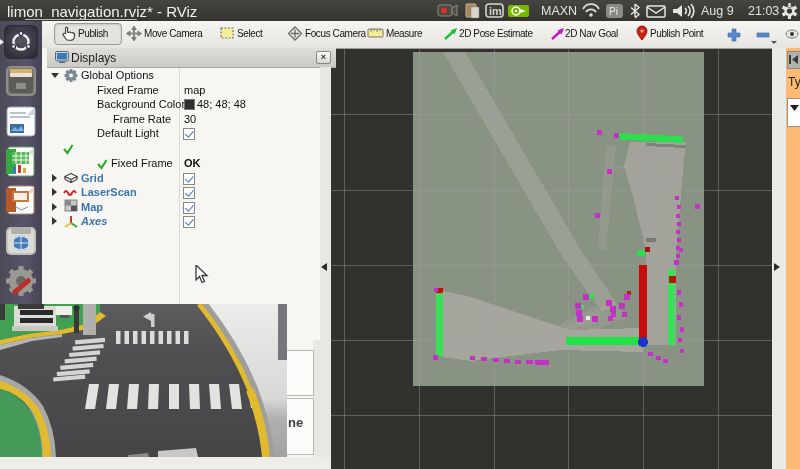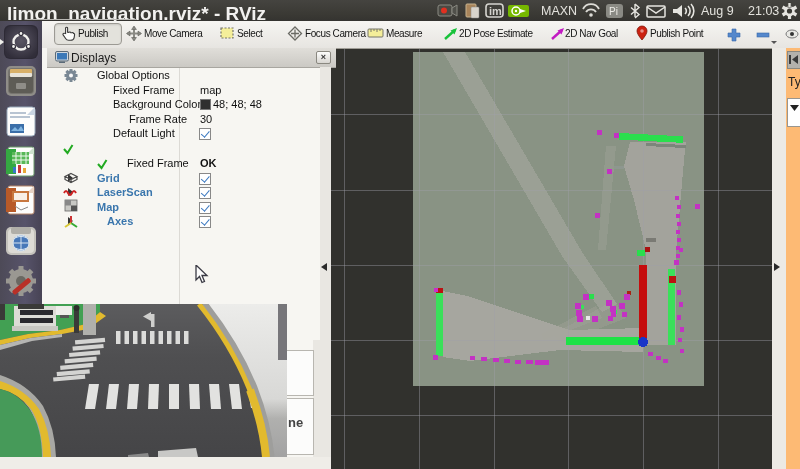--- a/index.html
+++ b/index.html
@@ -1,35 +1,35 @@
 <!DOCTYPE html>
 <html><head>
 <meta charset="utf-8">
 <style>
   html,body{margin:0;padding:0;}
   #screen{position:relative;width:800px;height:469px;overflow:hidden;
     font-family:"Liberation Sans",sans-serif;background:#ecebe6;}
   .abs{position:absolute;}
   
   #menubar{left:0;top:0;width:800px;height:21px;background:linear-gradient(#454440,#3a3934 70%,#343330);color:#fff;}
-  #menubar .title{position:absolute;left:7px;top:3px;font-size:19px;font-weight:bold;color:#f2f1ef;letter-spacing:0px;}
+  #menubar .title{position:absolute;left:7px;top:3px;font-size:15px;font-weight:normal;color:#f2f1ef;letter-spacing:0px;}
   
   #toolbar{left:42px;top:21px;width:758px;height:27px;
     background:linear-gradient(#f6f5f2,#e7e5e1);border-bottom:1px solid #9f9d96;}
   .tbtn{position:absolute;top:2px;height:20px;font-size:10px;letter-spacing:-0.4px;color:#151515;white-space:nowrap;}
   #btn-interact{border:1px solid #9c9a94;border-radius:4px;background:#e3e2dc;box-shadow:inset 0 1px 2px rgba(0,0,0,.12);}
   
   #launcher{left:0;top:21px;width:42px;height:283px;background:linear-gradient(90deg,#4d4a57,#57536a 60%,#474354);}
   
   #displays{left:42px;top:48px;width:289px;height:409px;background:#f7f6f2;}
   #dtitle{position:absolute;left:5px;top:0;width:289px;height:19px;
     background:linear-gradient(#e0ded9,#cbc9c4);border-bottom:1px solid #a8a6a0;}
   #dtitle .t{position:absolute;left:24px;top:3px;font-size:12px;color:#1c1c1c;}
   #dtree{position:absolute;left:0;top:20px;width:289px;bottom:0;font-size:11px;color:#111;}
-  .row{position:absolute;left:16px;width:258px;height:15px;line-height:15px;white-space:nowrap;}
+  .row{position:absolute;left:0;width:258px;height:15px;line-height:15px;white-space:nowrap;}
   .colsep{position:absolute;left:137px;top:0px;width:1px;height:236px;background:#dcdad5;}
   .blue{color:#3a76ad;font-weight:bold;}
   .cb{position:absolute;left:141px;top:2px;width:10px;height:10px;background:#fff;border:1px solid #888;}
   .cb:after{content:"";position:absolute;left:2.5px;top:0px;width:3.5px;height:6.5px;border:solid #3a78c0;border-width:0 1.6px 1.6px 0;transform:rotate(40deg);}
   .tri-d{position:absolute;width:0;height:0;border-left:4px solid transparent;border-right:4px solid transparent;border-top:5px solid #333;top:5px;}
   .tri-r{position:absolute;width:0;height:0;border-top:4px solid transparent;border-bottom:4px solid transparent;border-left:5px solid #333;top:3px;}
   
   #rightstrip{left:772px;top:48px;width:14px;height:421px;background:#eceae5;}
   #rightpanel{left:786px;top:48px;width:14px;height:421px;background:#fdba74;}
   
@@ -344,21 +344,21 @@
       <div class="colsep"></div>
       <div class="row" style="top:0px;"><span class="tri-d" style="left:9px;"></span><span style="margin-left:39px;">Global Options</span></div>
       <div class="row" style="top:15px;"><span style="margin-left:55px;">Fixed Frame</span><span style="position:absolute;left:142px;">map</span></div>
       <div class="row" style="top:29px;"><span style="margin-left:55px;">Background Color</span><span style="position:absolute;left:142px;top:2px;width:9px;height:9px;background:#2f2f2f;border:1px solid #777;"></span><span style="position:absolute;left:155px;">48; 48; 48</span></div>
       <div class="row" style="top:44px;"><span style="margin-left:71px;">Frame Rate</span><span style="position:absolute;left:142px;">30</span></div>
       <div class="row" style="top:58px;"><span style="margin-left:55px;">Default Light</span><span class="cb"></span></div>
       <div class="row" style="top:88px;"><span style="margin-left:69px;">Fixed Frame</span><span style="position:absolute;left:142px;font-weight:bold;">OK</span></div>
       <div class="row" style="top:103px;"><span class="tri-r" style="left:10px;"></span><span class="blue" style="margin-left:39px;">Grid</span><span class="cb"></span></div>
       <div class="row" style="top:117px;"><span class="tri-r" style="left:10px;"></span><span class="blue" style="margin-left:39px;">LaserScan</span><span class="cb"></span></div>
       <div class="row" style="top:132px;"><span class="tri-r" style="left:10px;"></span><span class="blue" style="margin-left:39px;">Map</span><span class="cb"></span></div>
-      <div class="row" style="top:146px;"><span class="tri-r" style="left:10px;"></span><span class="blue" style="margin-left:49px;">Axes</span><span class="cb"></span></div>
+      <div class="row" style="top:146px;"><span class="tri-r" style="left:10px;"></span><span class="blue" style="margin-left:39px;font-style:italic;">Axes</span><span class="cb"></span></div>
       <svg style="position:absolute;left:20px;top:0px;" width="52" height="165" viewBox="0 0 52 165">
 
         <g transform="translate(9,7.5)">
           <circle r="5" fill="#7a8894"></circle>
           <g fill="#7a8894">
             <rect x="-1.5" y="-6.5" width="3" height="13"></rect>
             <rect x="-1.5" y="-6.5" width="3" height="13" transform="rotate(45)"></rect>
             <rect x="-1.5" y="-6.5" width="3" height="13" transform="rotate(90)"></rect>
             <rect x="-1.5" y="-6.5" width="3" height="13" transform="rotate(135)"></rect>
           </g>

